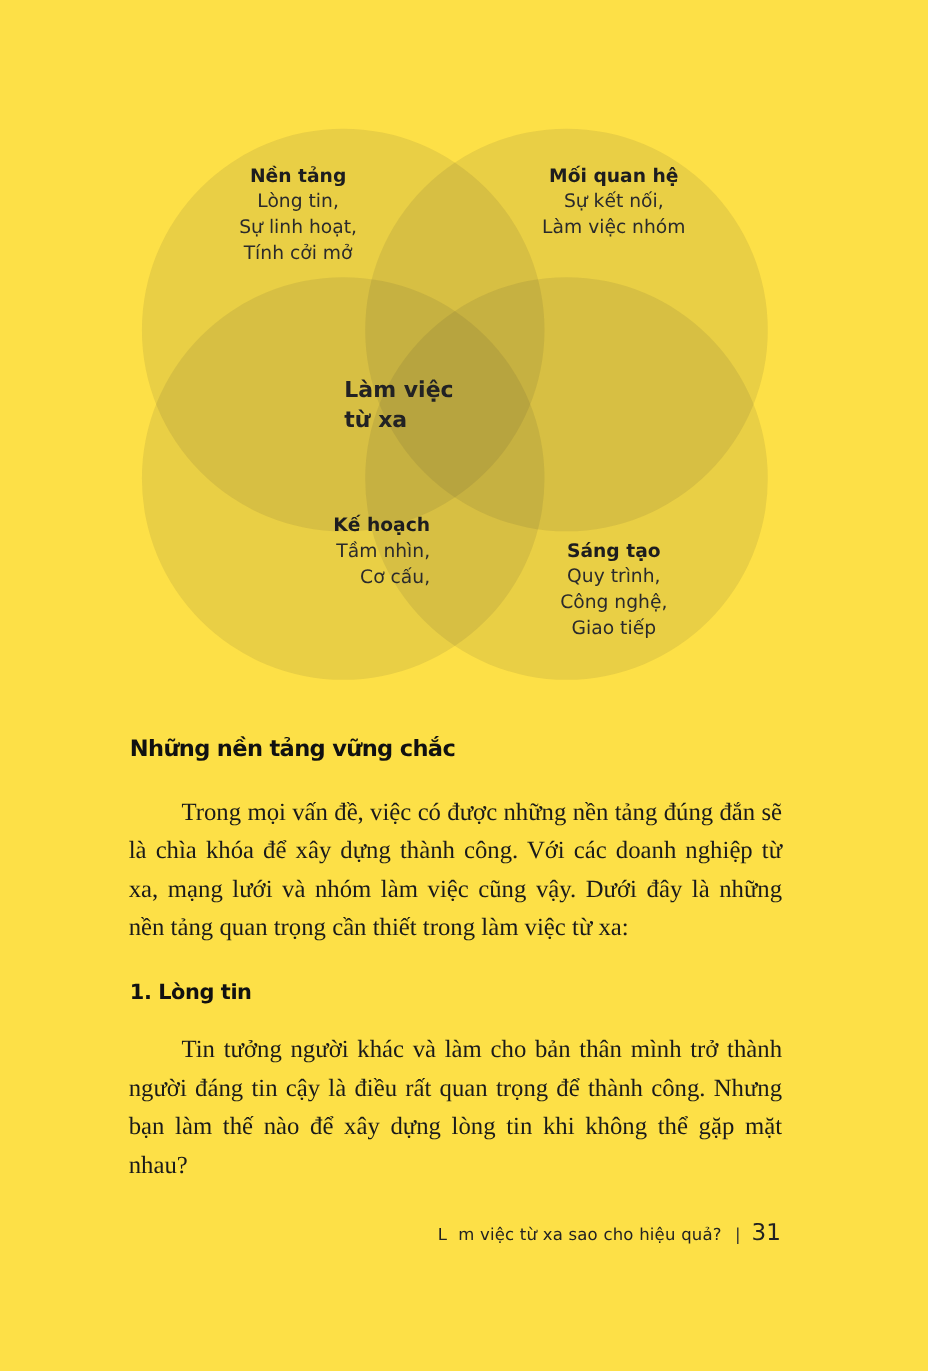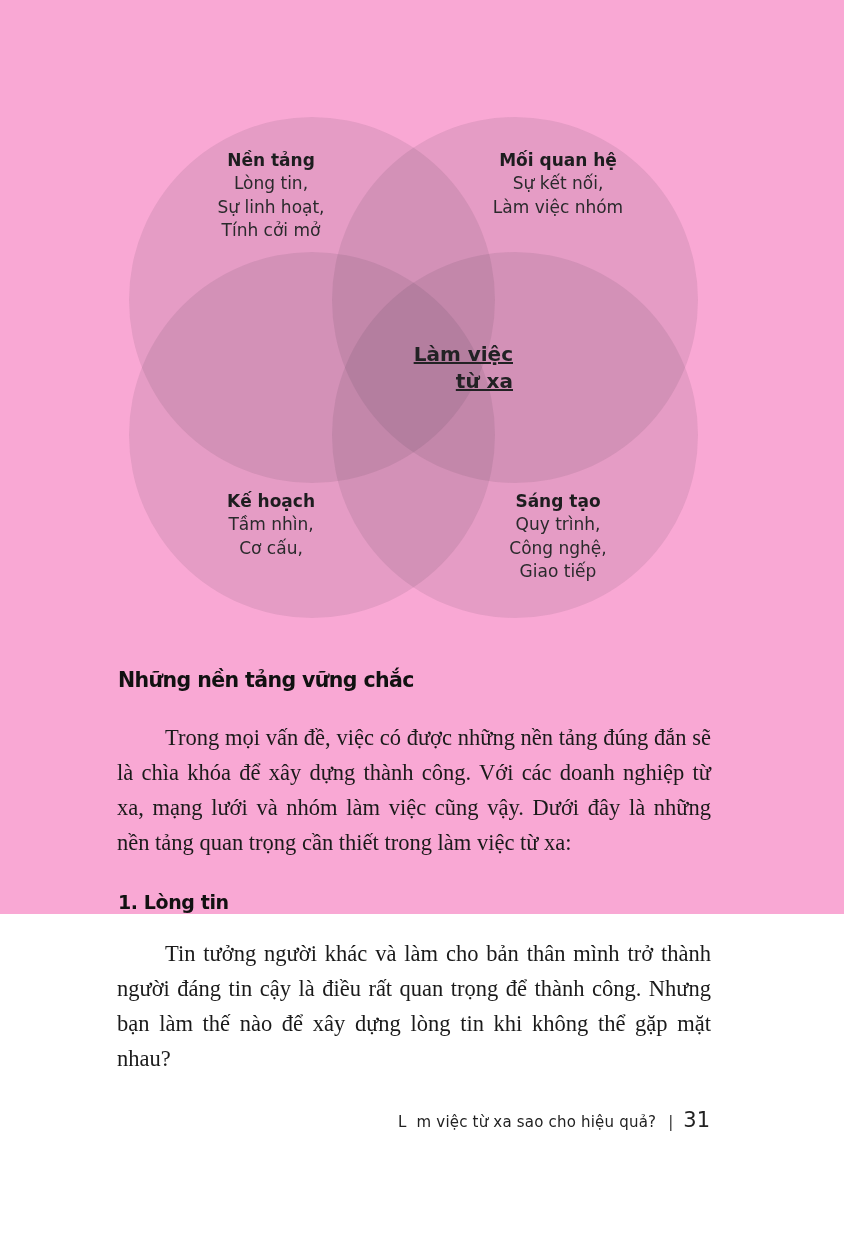--- a/index.html
+++ b/index.html
@@ -1,28 +1,28 @@
 <!DOCTYPE html>
 <html><head>
 <meta charset="utf-8">
 <style>
   html, body { margin: 0; padding: 0; background: #ffffff; }
   body { width: 844px; height: 1246px; position: relative; overflow: hidden; }
-  .page { position: absolute; left: 0; top: 0; width: 844px; height: 914px; background: #f9a8d4; }
+  .page { position: absolute; left: 0; top: 0; width: 844px; height: 1246px; background: #fde047; }
 
   .venn { position: absolute; left: 0; top: 0; width: 844px; height: 640px; }
   .venn svg { position: absolute; left: 0; top: 0; }
 
   .label { position: absolute; width: 240px; text-align: center; color: #1d1d1f;
            font-family: "DejaVu Sans", sans-serif; }
   .label .title { font-weight: bold; font-size: 17px; line-height: 24px; }
   .label .item { font-size: 17px; line-height: 23.5px; color: #2a2a2c; }
-  .center-label { position: absolute; left: 313px; top: 341px; width: 200px; text-align: right;
+  .center-label { position: absolute; left: 313px; top: 341px; width: 200px; text-align: left;
                   font-family: "DejaVu Sans", sans-serif; font-weight: bold; font-size: 20px;
-                  line-height: 27px; color: #222224; text-decoration: underline; }
+                  line-height: 27px; color: #222224; }
 
   .section-heading { position: absolute; left: 118px; top: 668px;
                      font-family: "DejaVu Sans", sans-serif; font-weight: bold; font-size: 20.5px;
                      color: #111; letter-spacing: -0.6px; }
   .sub-heading { position: absolute; left: 118px; top: 891px;
                  font-family: "DejaVu Sans", sans-serif; font-weight: bold; font-size: 19px;
                  color: #111; letter-spacing: -0.4px; }
   .para { position: absolute; left: 117px; width: 594px;
           font-family: "Liberation Serif", serif; font-size: 22.5px; line-height: 35px;
           color: #1a1a1a; text-align: justify; text-indent: 48px; margin: 0; }
@@ -57,21 +57,21 @@
       <div class="item">Sự linh hoạt,</div>
       <div class="item">Tính cởi mở</div>
     </div>
 
     <div class="label" style="left:438px; top:148px;">
       <div class="title">Mối quan hệ</div>
       <div class="item">Sự kết nối,</div>
       <div class="item">Làm việc nhóm</div>
     </div>
 
-    <div class="label" style="left:151px; top:489px;">
+    <div class="label" style="left:151px; top:466px;text-align:right;">
       <div class="title">Kế hoạch</div>
       <div class="item">Tầm nhìn,</div>
       <div class="item">Cơ cấu,</div>
     </div>
 
     <div class="label" style="left:438px; top:489px;">
       <div class="title">Sáng tạo</div>
       <div class="item">Quy trình,</div>
       <div class="item">Công nghệ,</div>
       <div class="item">Giao tiếp</div>

